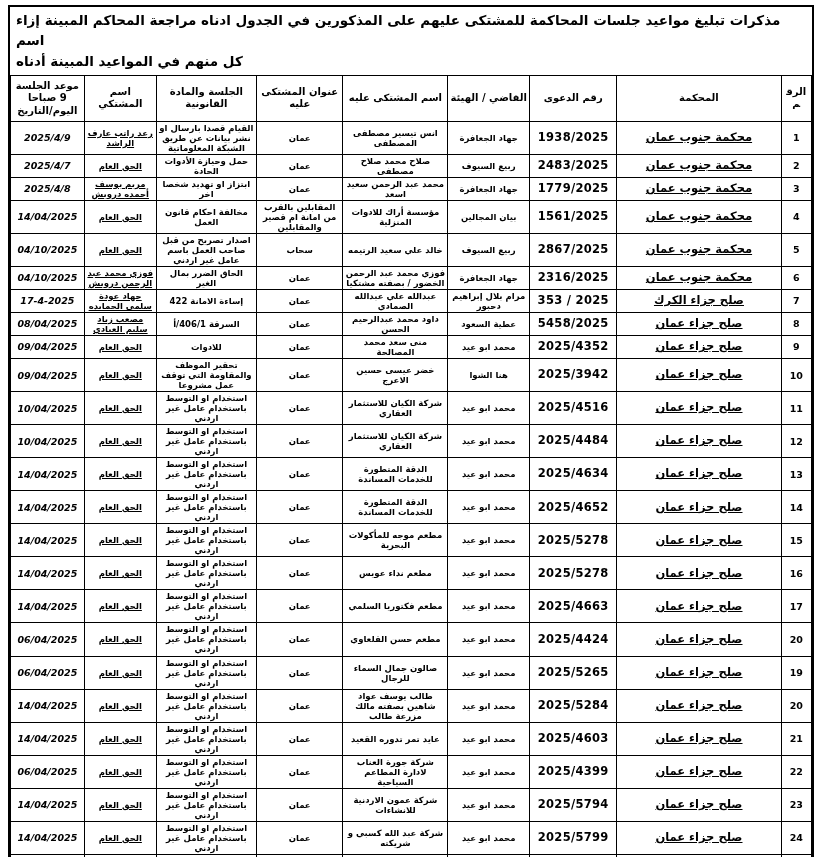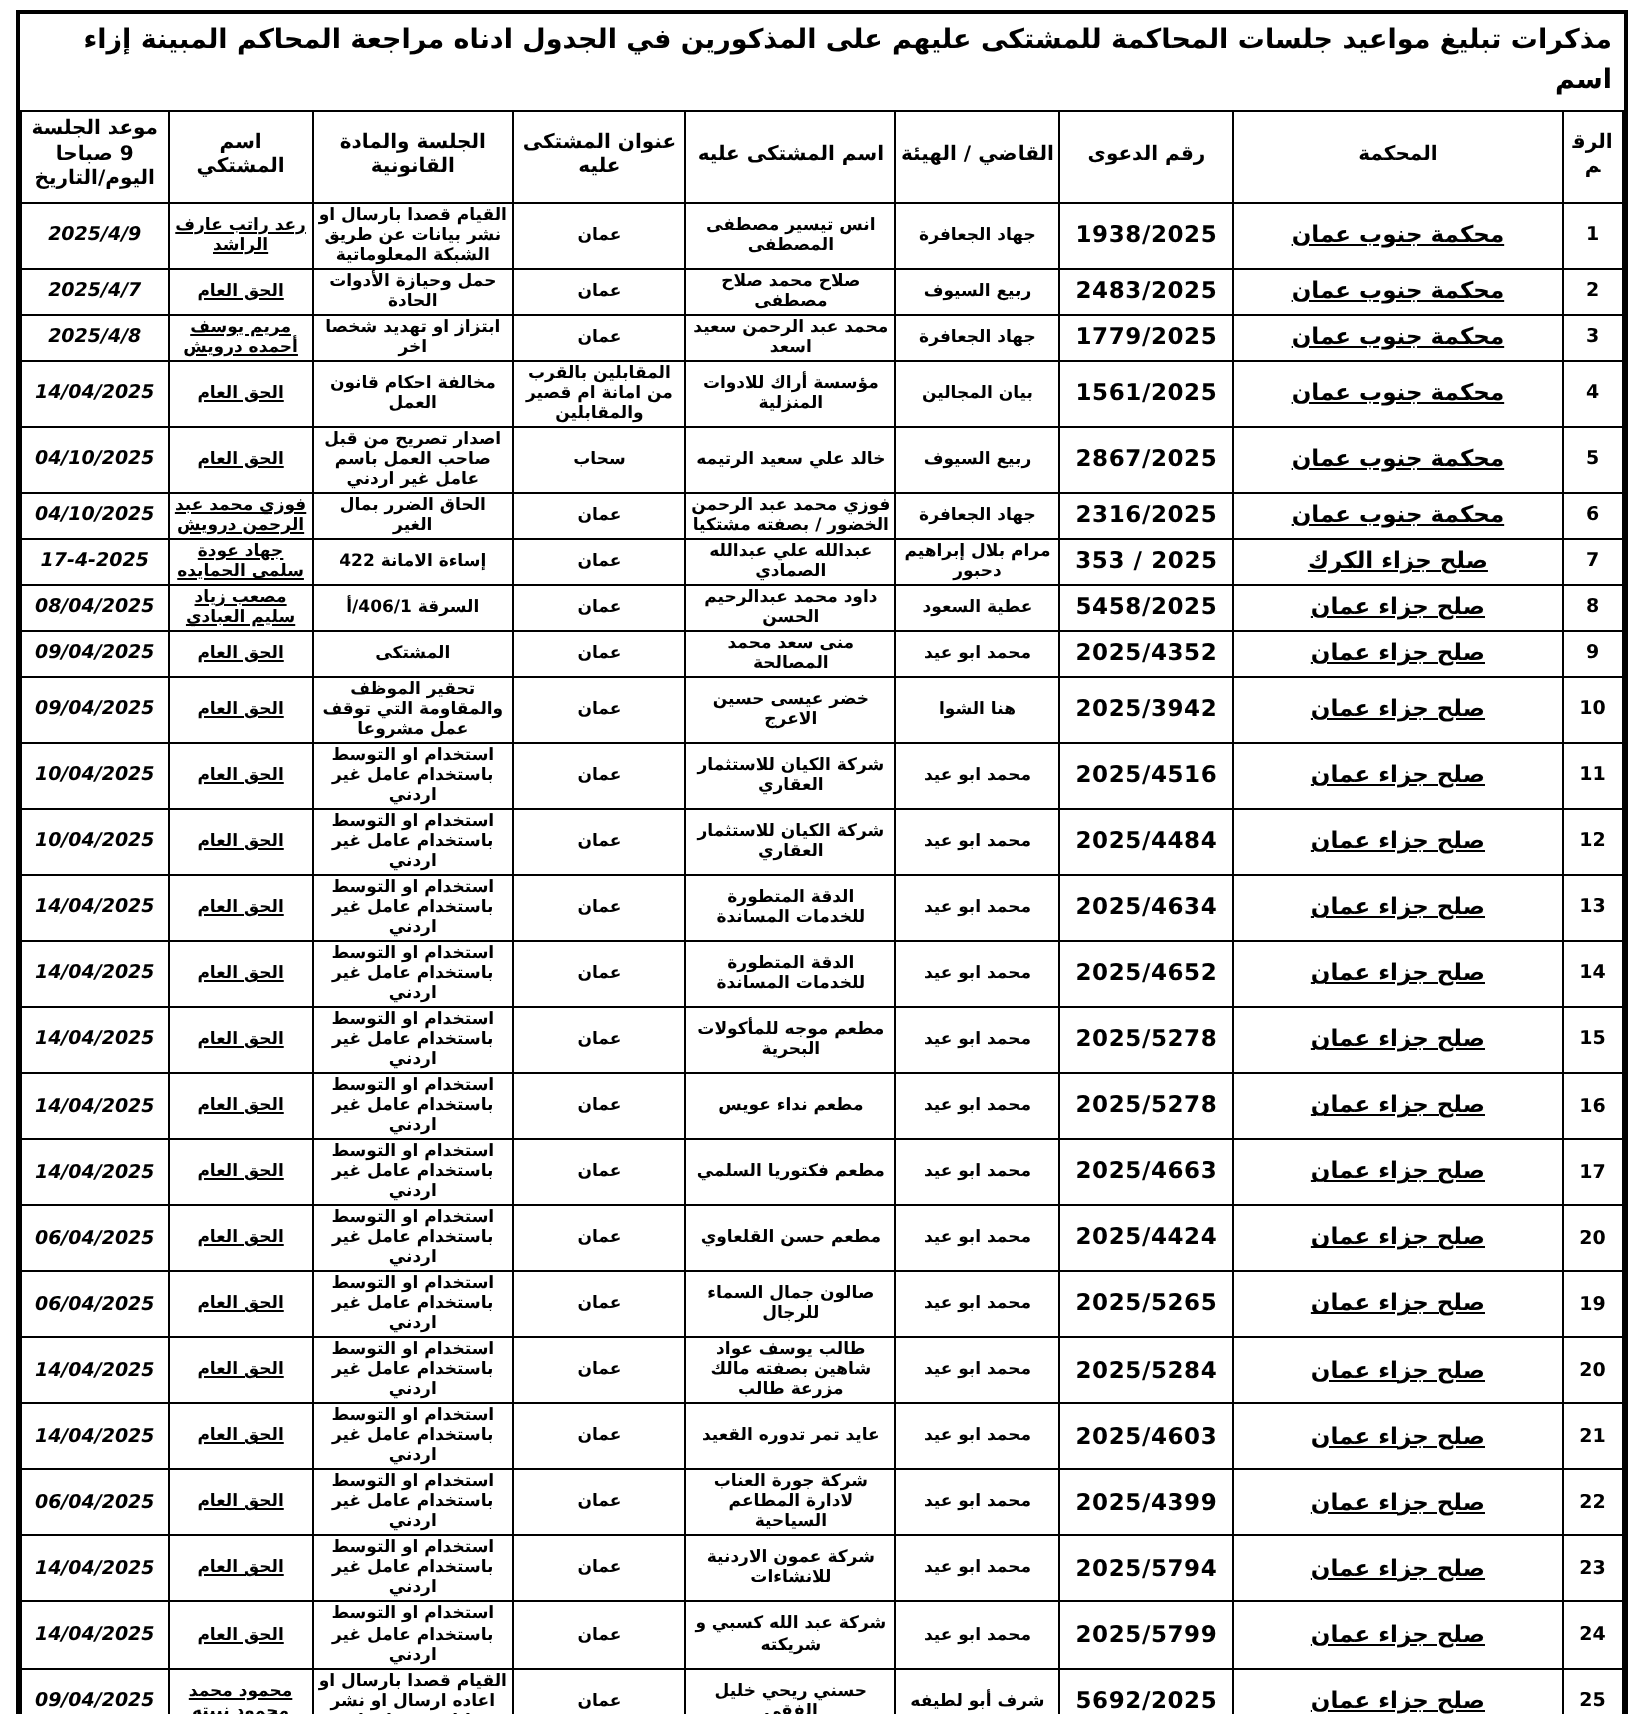--- a/index.html
+++ b/index.html
@@ -10,21 +10,21 @@
     font-family: "DejaVu Sans", sans-serif;
     direction: rtl;
     color: #000;
   }
   .page {
     margin: 5px 8px 5px 8px;
     border: 2px solid #000;
     background: #fff;
   }
   .doc-title {
-    text-align: right;
+    text-align: left;
     font-weight: bold;
     font-size: 13.5px;
     line-height: 1.5;
     padding: 3px 6px 4px 6px;
   }
   table.hearings {
     width: 100%;
     border-collapse: collapse;
     table-layout: fixed;
   }
@@ -57,20 +57,21 @@
   td.c-comp  { font-size: 8.5px; text-decoration: underline; }
   td.c-date  { font-size: 9.5px; direction: ltr; font-style: italic; }
 </style>
 </head>
 <body>
 
 <div class="page">
 
   <div class="doc-title">
     <div>مذكرات تبليغ مواعيد جلسات المحاكمة للمشتكى عليهم على المذكورين في الجدول ادناه مراجعة المحاكم المبينة إزاء اسم</div>
+    <div>كل منهم في المواعيد المبينة أدناه</div>
   </div>
 
   <table class="hearings">
     <colgroup>
       <col style="width:3.8%">
       <col style="width:20.5%">
       <col style="width:10.9%">
       <col style="width:10.2%">
       <col style="width:13.1%">
       <col style="width:10.8%">
@@ -181,21 +182,21 @@
           <td class="c-comp">مصعب زياد سليم العبادي</td>
           <td class="c-date">08/04/2025</td>
         </tr>
         <tr>
           <td class="c-num">9</td>
           <td class="c-court">صلح جزاء عمان</td>
           <td class="c-case">2025/4352</td>
           <td class="c-judge">محمد ابو عيد</td>
           <td class="c-def">منى سعد محمد المصالحة</td>
           <td class="c-addr">عمان</td>
-          <td class="c-crime">المشتكى</td>
+          <td class="c-crime">للادوات</td>
           <td class="c-comp">الحق العام</td>
           <td class="c-date">09/04/2025</td>
         </tr>
         <tr>
           <td class="c-num">10</td>
           <td class="c-court">صلح جزاء عمان</td>
           <td class="c-case">2025/3942</td>
           <td class="c-judge">هنا الشوا</td>
           <td class="c-def">خضر عيسى حسين الاعرج</td>
           <td class="c-addr">عمان</td>

